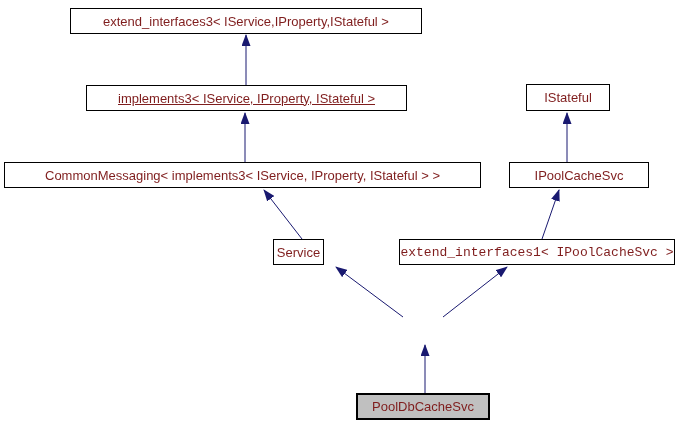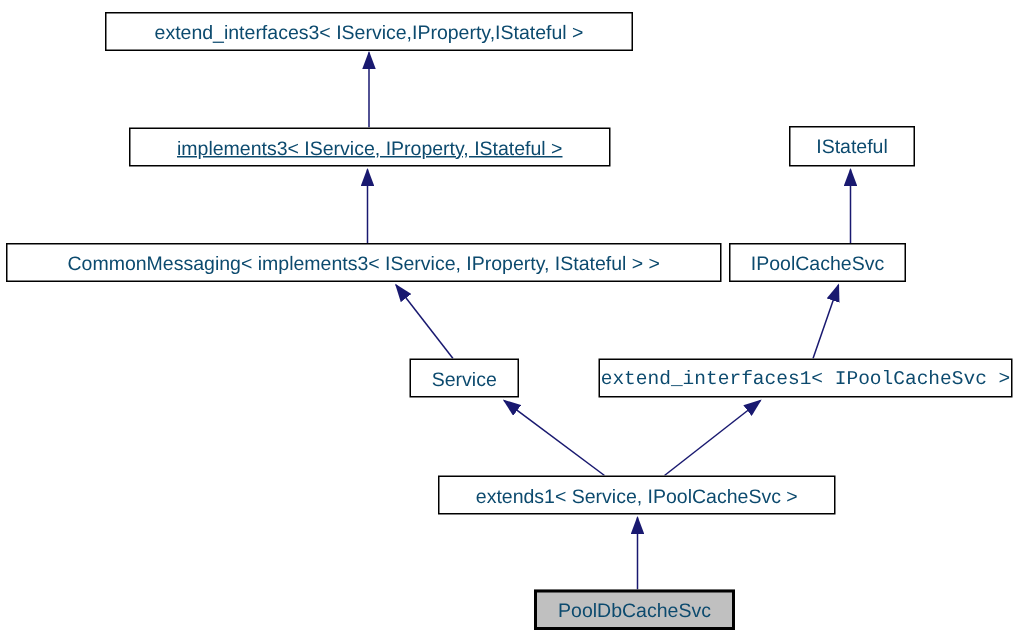--- a/index.html
+++ b/index.html
@@ -25,42 +25,42 @@
   }
   .edges-layer line {
     stroke: #191970;
     stroke-width: 1;
   }
   .node {
     position: absolute;
     box-sizing: border-box;
     border: 1px solid #000000;
     background: #ffffff;
-    color: #0c4a6e;
+    color: #7f1d1d;
     font-size: 13px;
     text-align: center;
     display: flex;
     align-items: center;
     justify-content: center;
     white-space: nowrap;
     cursor: pointer;
   }
   .node.highlighted {
     background: #c0c0c0;
     border-width: 2px;
     cursor: default;
     text-align: right;
   }
   
   #n0 { left: 70px;  top: 8px;   width: 352px; height: 26px; }
   #n1 { left: 86px;  top: 85px;  width: 321px; height: 26px; text-decoration: underline; }
   #n2 { left: 526px; top: 84px;  width: 84px;  height: 27px; }
   #n3 { left: 4px;   top: 162px; width: 477px; height: 26px; }
-  #n4 { left: 486px; top: 162px; width: 118px; height: 26px; }
-  #n5 { left: 273px; top: 239px; width: 73px;  height: 26px; }
+  #n4 { left: 509px; top: 162px; width: 140px; height: 26px; }
+  #n5 { left: 273px; top: 239px; width: 51px;  height: 26px; }
   #n6 { left: 399px; top: 239px; width: 276px; height: 26px; font-family: Liberation Mono, monospace; }
   #n7 { left: 292px; top: 317px; width: 265px; height: 26px; }
   #n8 { left: 356px; top: 393px; width: 134px; height: 27px; }
 </style>
 </head>
 <body>
 
 <div class="canvas">
 
   <svg class="edges-layer" width="677" height="427" viewBox="0 0 677 427" xmlns="http://www.w3.org/2000/svg">
@@ -86,17 +86,16 @@
   <div class="node" id="n2">IStateful</div>
 
   <div class="node" id="n3">CommonMessaging&lt; implements3&lt; IService, IProperty, IStateful &gt; &gt;</div>
 
   <div class="node" id="n4">IPoolCacheSvc</div>
 
   <div class="node" id="n5">Service</div>
 
   <div class="node" id="n6">extend_interfaces1&lt; IPoolCacheSvc &gt;</div>
 
-  <div class="node" id="n7">extends1&lt; Service, IPoolCacheSvc &gt;</div>
 
   <div class="node highlighted" id="n8">PoolDbCacheSvc</div>
 
 </div>
 
 </body></html>

